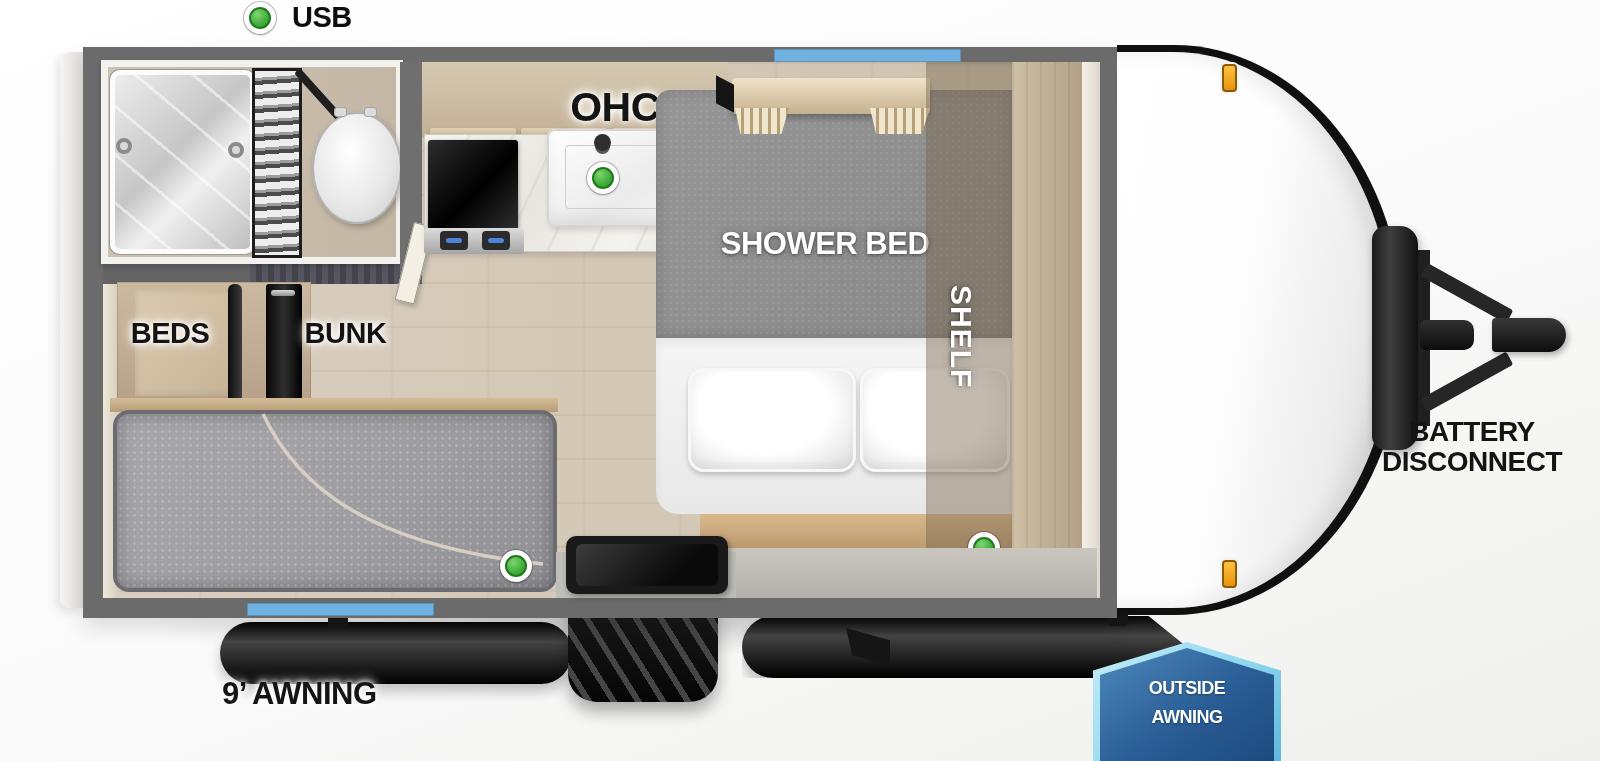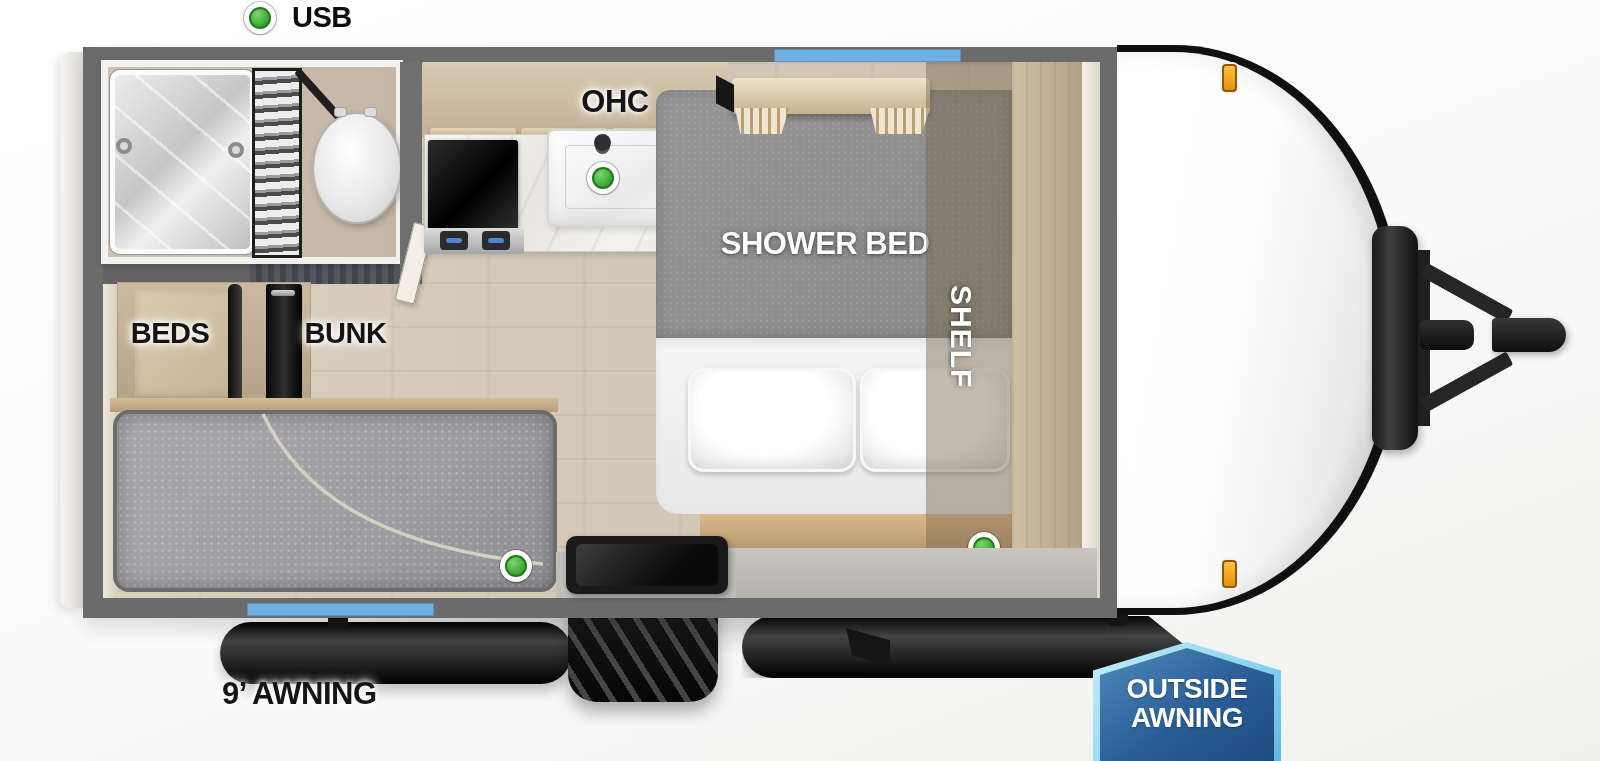--- a/index.html
+++ b/index.html
@@ -81,21 +81,21 @@
   .hinge-1{left:334px;top:107px;} .hinge-2{left:364px;top:107px;}
 
   
   .wall-bk{left:400px;top:62px;width:22px;height:222px;background:#6f6f6f;}
   .bath-door{left:414px;top:222px;width:20px;height:80px;background:#f3efe5;border:1px solid #9a9588;
     transform:rotate(14deg);transform-origin:top left;box-shadow:2px 2px 5px rgba(0,0,0,.25);}
 
   
   .k-backwall{left:422px;top:62px;width:306px;height:76px;
     background:linear-gradient(180deg,#d6c9b1,var(--cabinet-wood,#c2b095));}
-  .ohc-label{left:555px;top:84px;width:120px;font-size:31px;text-align:center;}
+  .ohc-label{left:555px;top:84px;width:120px;font-size:41px;text-align:center;}
   .ohc-door{top:128px;width:86px;height:26px;border-radius:3px;
     background:linear-gradient(180deg,#e3d3b5,#9d8562);box-shadow:0 4px 5px rgba(0,0,0,.35);}
   .ohc-door::after{content:"";position:absolute;left:50%;bottom:-12px;width:8px;height:14px;margin-left:-4px;
     border-radius:40%;background:#4e4034;}
   .ohc-1{left:430px;} .ohc-2{left:521px;} .ohc-3{left:612px;}
   .counter{left:424px;top:134px;width:306px;height:118px;border-radius:0 0 54px 0;
     background:repeating-linear-gradient(115deg,rgba(180,175,165,.18) 0 3px,rgba(0,0,0,0) 3px 40px),
                linear-gradient(120deg,#f8f6f2 0%,#e9e6e0 40%,#f5f3ef 70%,#e0ddd6 100%);
     box-shadow:inset 0 0 0 1px #cfccc5,3px 3px 7px rgba(0,0,0,.16);}
   .hood{left:428px;top:140px;width:90px;height:90px;border-radius:3px;
@@ -217,21 +217,21 @@
     font-weight:700;color:#141414;text-align:center;letter-spacing:-0.5px;}
   .battery-label span{position:static;display:block;}
 
   
   .badge{left:1093px;top:642px;width:188px;height:119px;
     clip-path:polygon(50% 0,100% 24%,100% 100%,0 100%,0 24%);
     background:linear-gradient(135deg,#c4ecf7,var(--badge-border-blue,#8fd8f0) 55%,#5fb7dc);}
   .badge-inner{left:7px;top:6px;width:174px;height:113px;
     clip-path:polygon(50% 0,100% 24%,100% 100%,0 100%,0 24%);
     background:linear-gradient(145deg,#4e8abc,var(--badge-fill-blue,#2a5e96) 55%,#1c4a7e);}
-  .badge-text{left:0;top:32px;width:188px;font-size:28px;line-height:29px;font-weight:700;color:#fff;
+  .badge-text{left:0;top:32px;width:188px;font-size:18px;line-height:29px;font-weight:700;color:#fff;
     text-align:center;text-shadow:0 1px 2px rgba(0,0,0,.35);letter-spacing:-0.5px;}
   .badge-text span{position:static;display:block;}
 </style>
 </head>
 <body>
 
 <div class="scene">
 
   <div class="usb-dot legend-ring">
       <span class="usb-core"></span>
@@ -329,20 +329,24 @@
   <div class="cap-body"></div>
   <div class="marker marker-top"></div>
   <div class="marker marker-bottom"></div>
 
   <div class="hitch-box"></div>
   <div class="hitch-post"></div>
   <div class="hitch-arm hitch-arm-top"></div>
   <div class="hitch-arm hitch-arm-bot"></div>
   <div class="hitch-jack"></div>
   <div class="hitch-coupler"></div>
+  <div class="battery-label">
+    <span>BATTERY</span>
+    <span>DISCONNECT</span>
+  </div>
 
   <div class="badge">
     <div class="badge-inner"></div>
     <div class="badge-text">
       <span>OUTSIDE</span>
       <span>AWNING</span>
     </div>
   </div>
 
 </div>

